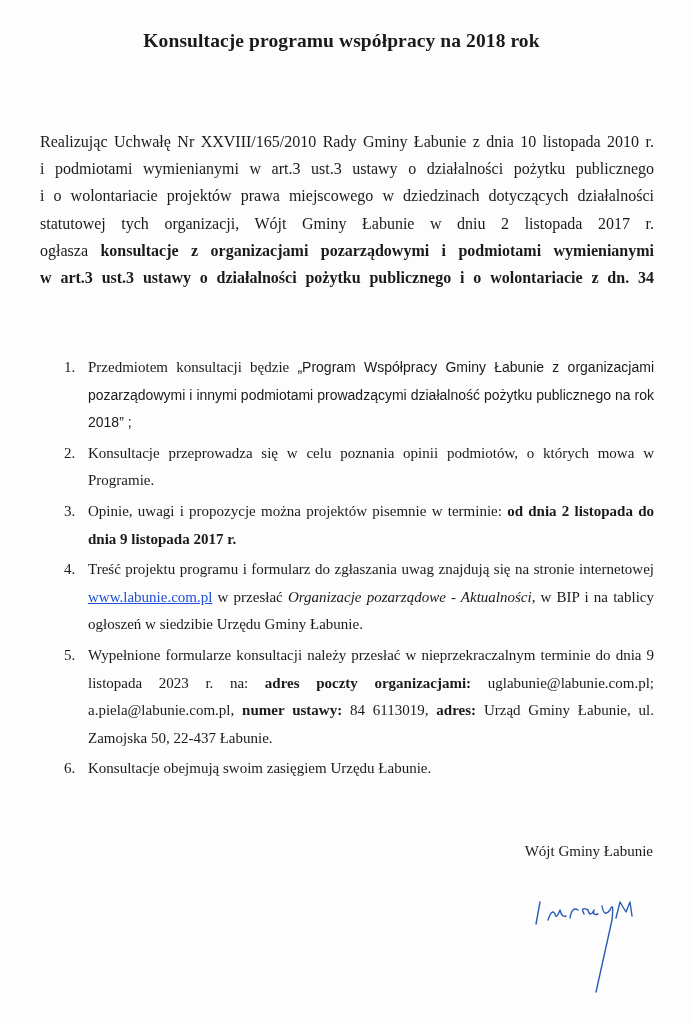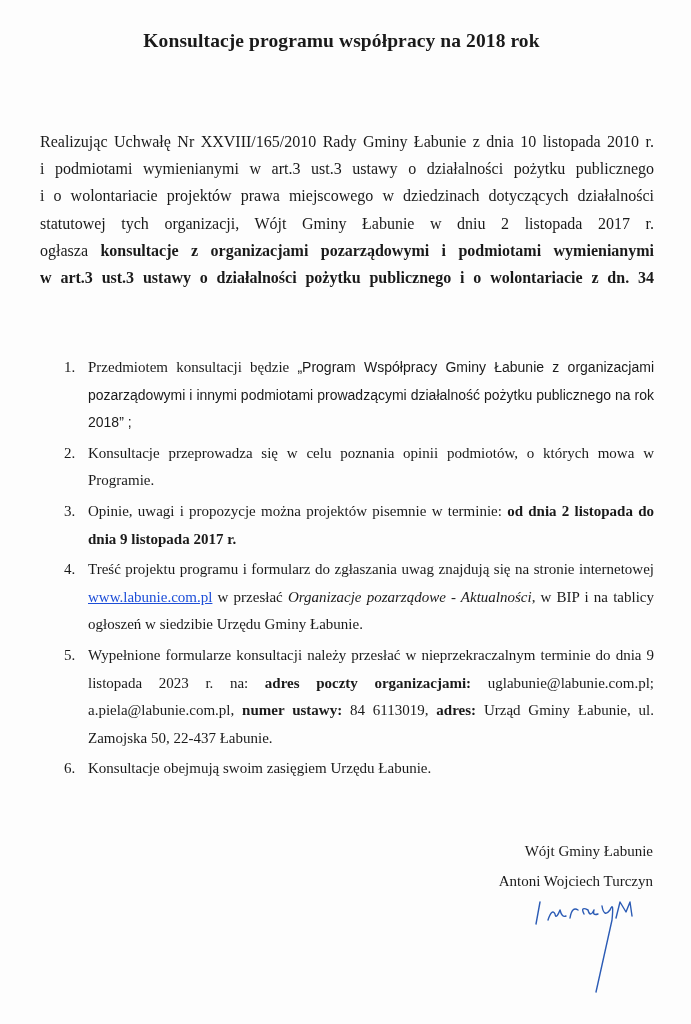--- a/index.html
+++ b/index.html
@@ -69,21 +69,20 @@
     <span>Wypełnione formularze konsultacji należy przesłać w nieprzekraczalnym terminie do dnia 9 listopada 2023 r. na: </span><b>adres poczty organizacjami:</b><span> uglabunie@labunie.com.pl; a.piela@labunie.com.pl, </span><b>numer ustawy:</b><span> 84 6113019, </span><b>adres:</b><span> Urząd Gminy Łabunie, ul. Zamojska 50, 22-437 Łabunie.</span>
   </li>
   <li>
     <span class="num">6.</span>
     <span>Konsultacje obejmują swoim zasięgiem Urzędu Łabunie.</span>
   </li>
 </ol>
 
 <div class="sig">
   <div>Wójt Gminy Łabunie</div>
-  <div>Antoni Wojciech Turczyn</div>
 </div>
 
 <svg class="signature-svg" width="160" height="140" viewBox="0 0 160 140">
   <g fill="none" stroke="#2b5bb5" stroke-width="1.4" stroke-linecap="round" stroke-linejoin="round">
     <path d="M8 -14 Q30 -12 52 -14"></path>
     <path d="M40 22 L36 44"></path>
     <path d="M48 40 Q52 28 55 34 Q56 40 60 30 Q62 38 66 36"></path>
     <path d="M70 38 Q72 26 78 30"></path>
     <path d="M84 34 Q80 26 88 30 Q90 38 94 30 Q92 36 98 34"></path>
     <path d="M102 26 Q104 38 110 30 Q114 20 112 40 L96 112"></path>

